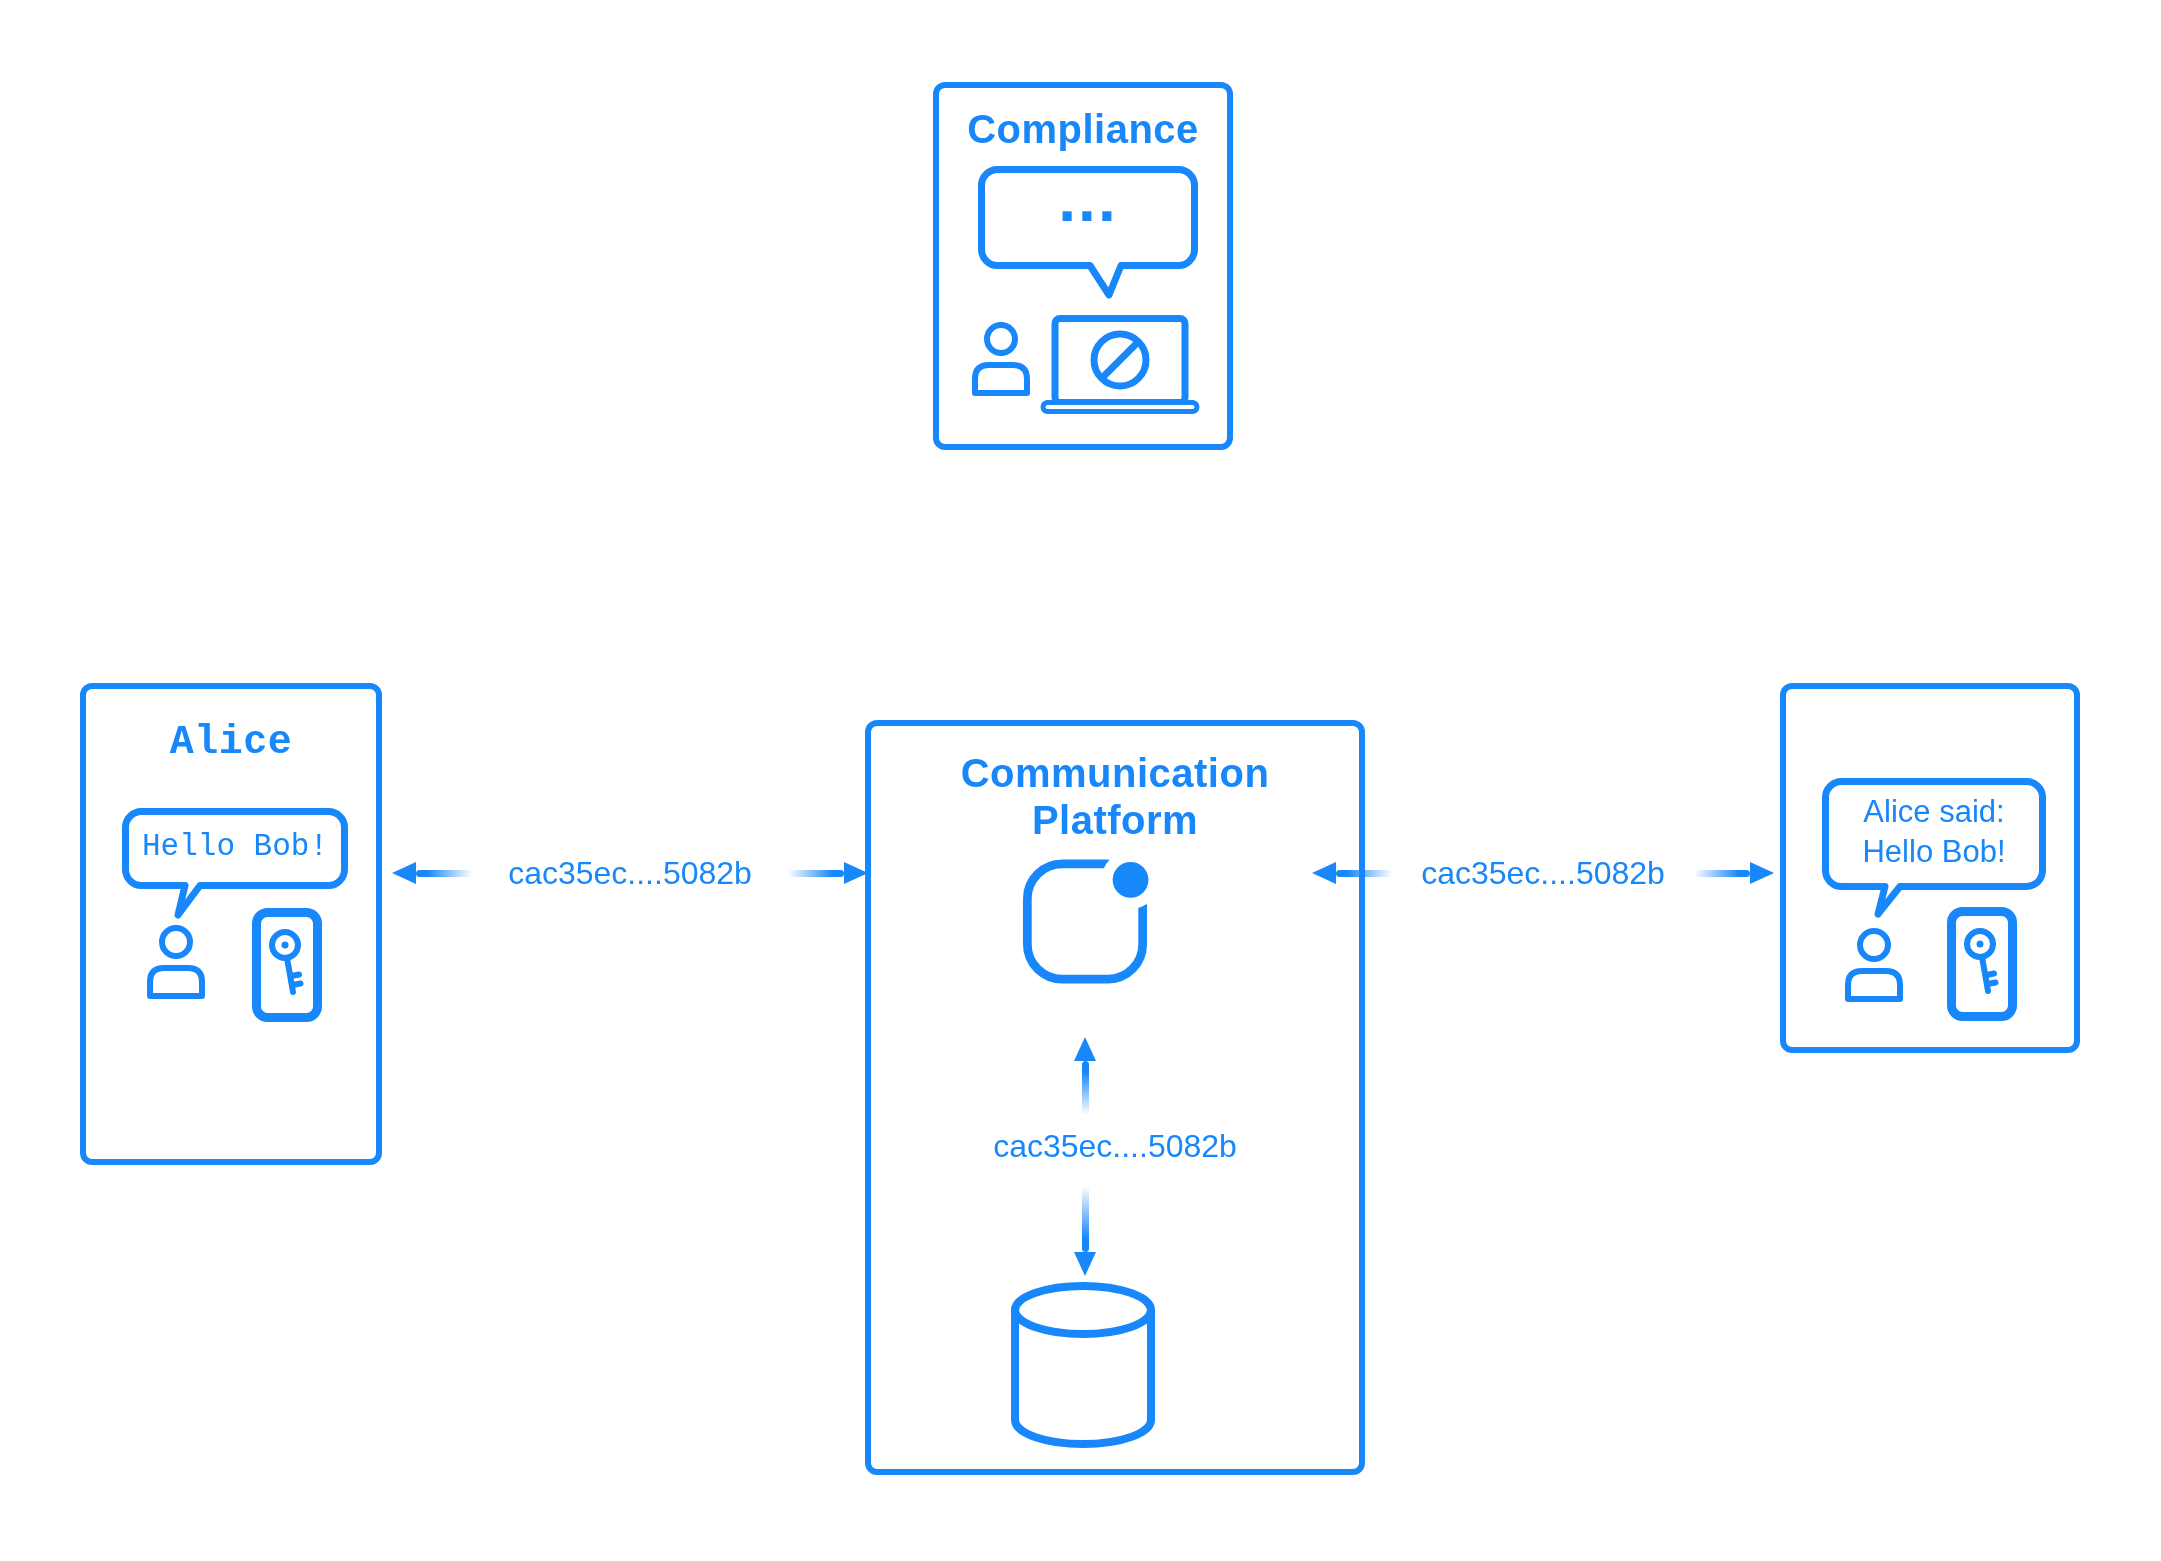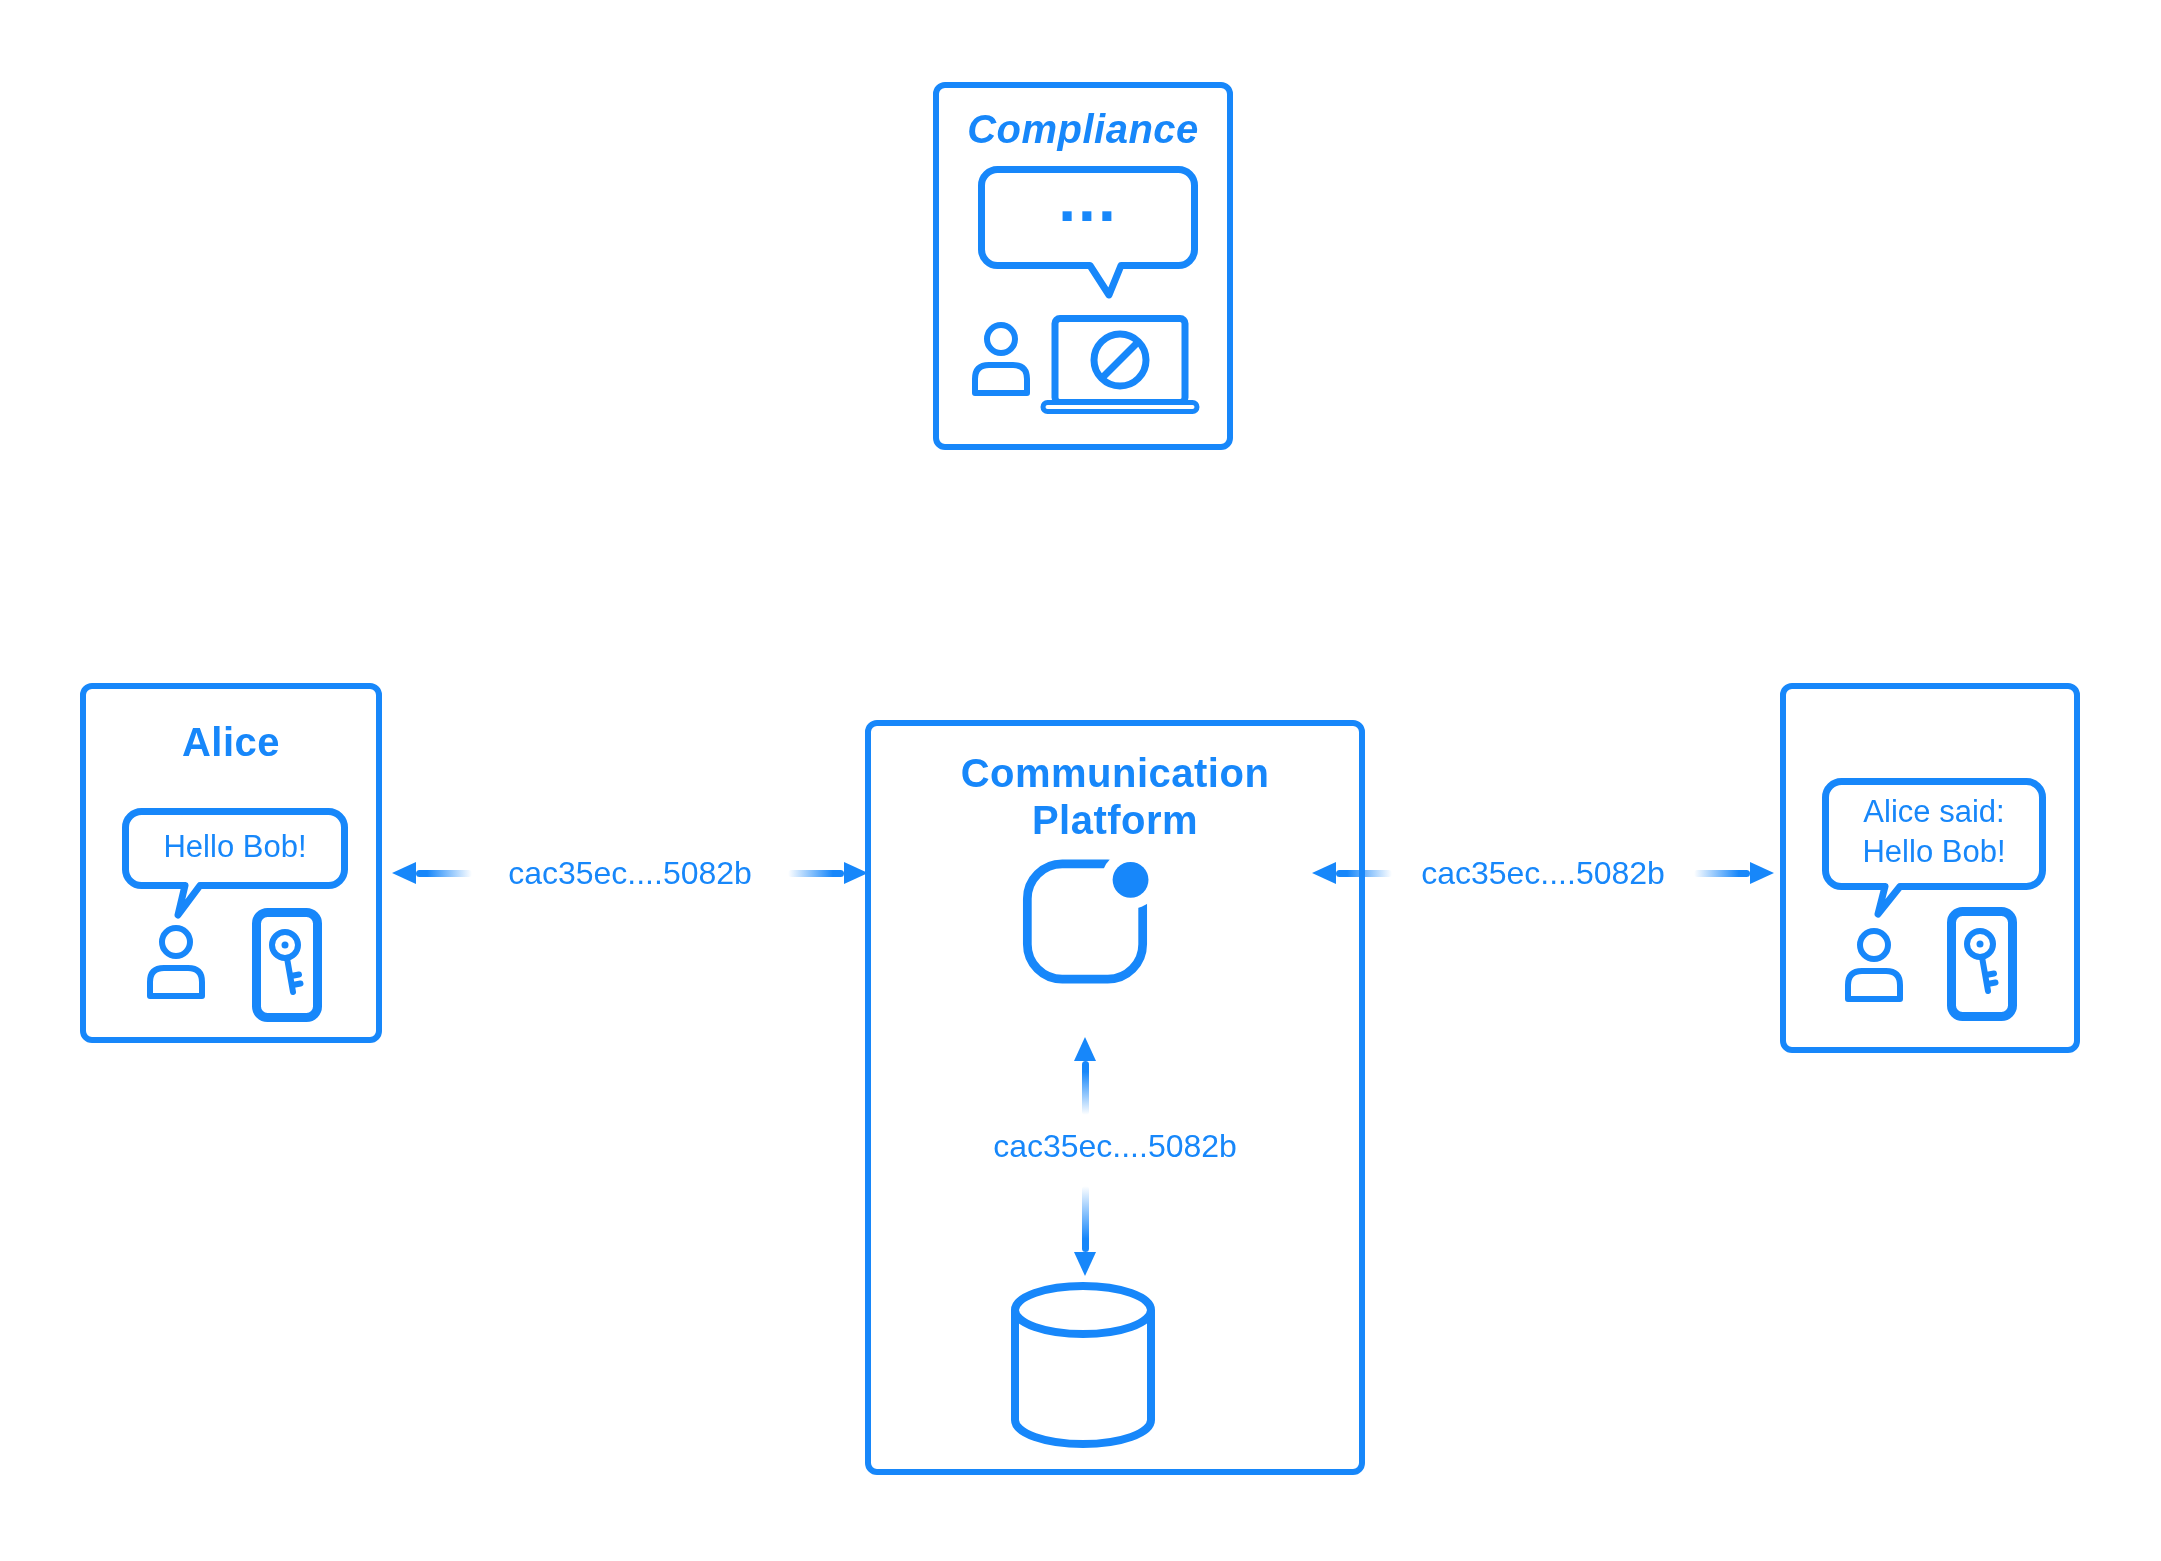--- a/index.html
+++ b/index.html
@@ -41,21 +41,21 @@
   .head-n { width:0; height:0; border-left:11px solid transparent; border-right:11px solid transparent; border-bottom:24px solid var(--blue); }
   .head-s { width:0; height:0; border-left:11px solid transparent; border-right:11px solid transparent; border-top:24px solid var(--blue); }
   .vlabel { position:absolute; left:0; right:0; text-align:center; font-size:32px; }
 </style>
 </head>
 <body>
 
 <div class="canvas">
 
   <div class="box" style="left:933px; top:82px; width:300px; height:368px;">
-    <div class="box-title" style="top:18px;font-style:italic;">Compliance</div>
+    <div class="box-title" style="top:18px;">Compliance</div>
 
     <svg class="abs" style="left:39px; top:78px;" width="220" height="132" viewBox="0 0 220 132">
       <path d="M20 3.5 H200 A16 16 0 0 1 216.5 19.5 V83.5 A16 16 0 0 1 200 99.5 H143 L131 129 L112 99.5 H20 A16 16 0 0 1 3.5 83.5 V19.5 A16 16 0 0 1 20 3.5 Z" fill="#ffffff" stroke="currentColor" stroke-width="7" stroke-linejoin="round"></path>
     </svg>
     <div class="bubble-text" style="left:39px; top:78px; width:220px; height:96px;">
       <span class="dots-text">...</span>
     </div>
 
     <svg class="abs" style="left:33px; top:234px;" width="58" height="74" viewBox="0 0 58 74">
       <circle cx="29" cy="17" r="14" fill="none" stroke="currentColor" stroke-width="6"></circle>
@@ -63,21 +63,21 @@
     </svg>
 
     <svg class="abs" style="left:101px; top:227px;" width="160" height="102" viewBox="0 0 160 102">
       <rect x="15" y="3.5" width="130" height="84" rx="5" fill="#ffffff" stroke="currentColor" stroke-width="7"></rect>
       <rect x="3" y="87.5" width="154" height="9" rx="4.5" fill="#ffffff" stroke="currentColor" stroke-width="5"></rect>
       <circle cx="80" cy="45" r="26" fill="none" stroke="currentColor" stroke-width="7"></circle>
       <line x1="62" y1="63" x2="98" y2="27" stroke="currentColor" stroke-width="7"></line>
     </svg>
   </div>
 
-  <div class="box" style="left:80px; top:683px; width:302px; height:360px;">
+  <div class="box" style="left:80px; top:683px; width:302px; height:482px;font-family:Liberation Mono, monospace;">
     <div class="box-title" style="top:30px;">Alice</div>
 
     <svg class="abs" style="left:36px; top:119px;" width="226" height="112" viewBox="0 0 226 112">
       <path d="M20 3.5 H206 A16 16 0 0 1 222.5 19.5 V61.5 A16 16 0 0 1 206 77.5 H78 L56 107 L63 77.5 H20 A16 16 0 0 1 3.5 61.5 V19.5 A16 16 0 0 1 20 3.5 Z" fill="#ffffff" stroke="currentColor" stroke-width="7" stroke-linejoin="round"></path>
     </svg>
     <div class="bubble-text" style="left:36px; top:119px; width:226px; height:78px;">
       <span>Hello Bob!</span>
     </div>
 
     <svg class="abs" style="left:61px; top:236px;" width="58" height="74" viewBox="0 0 58 74">

